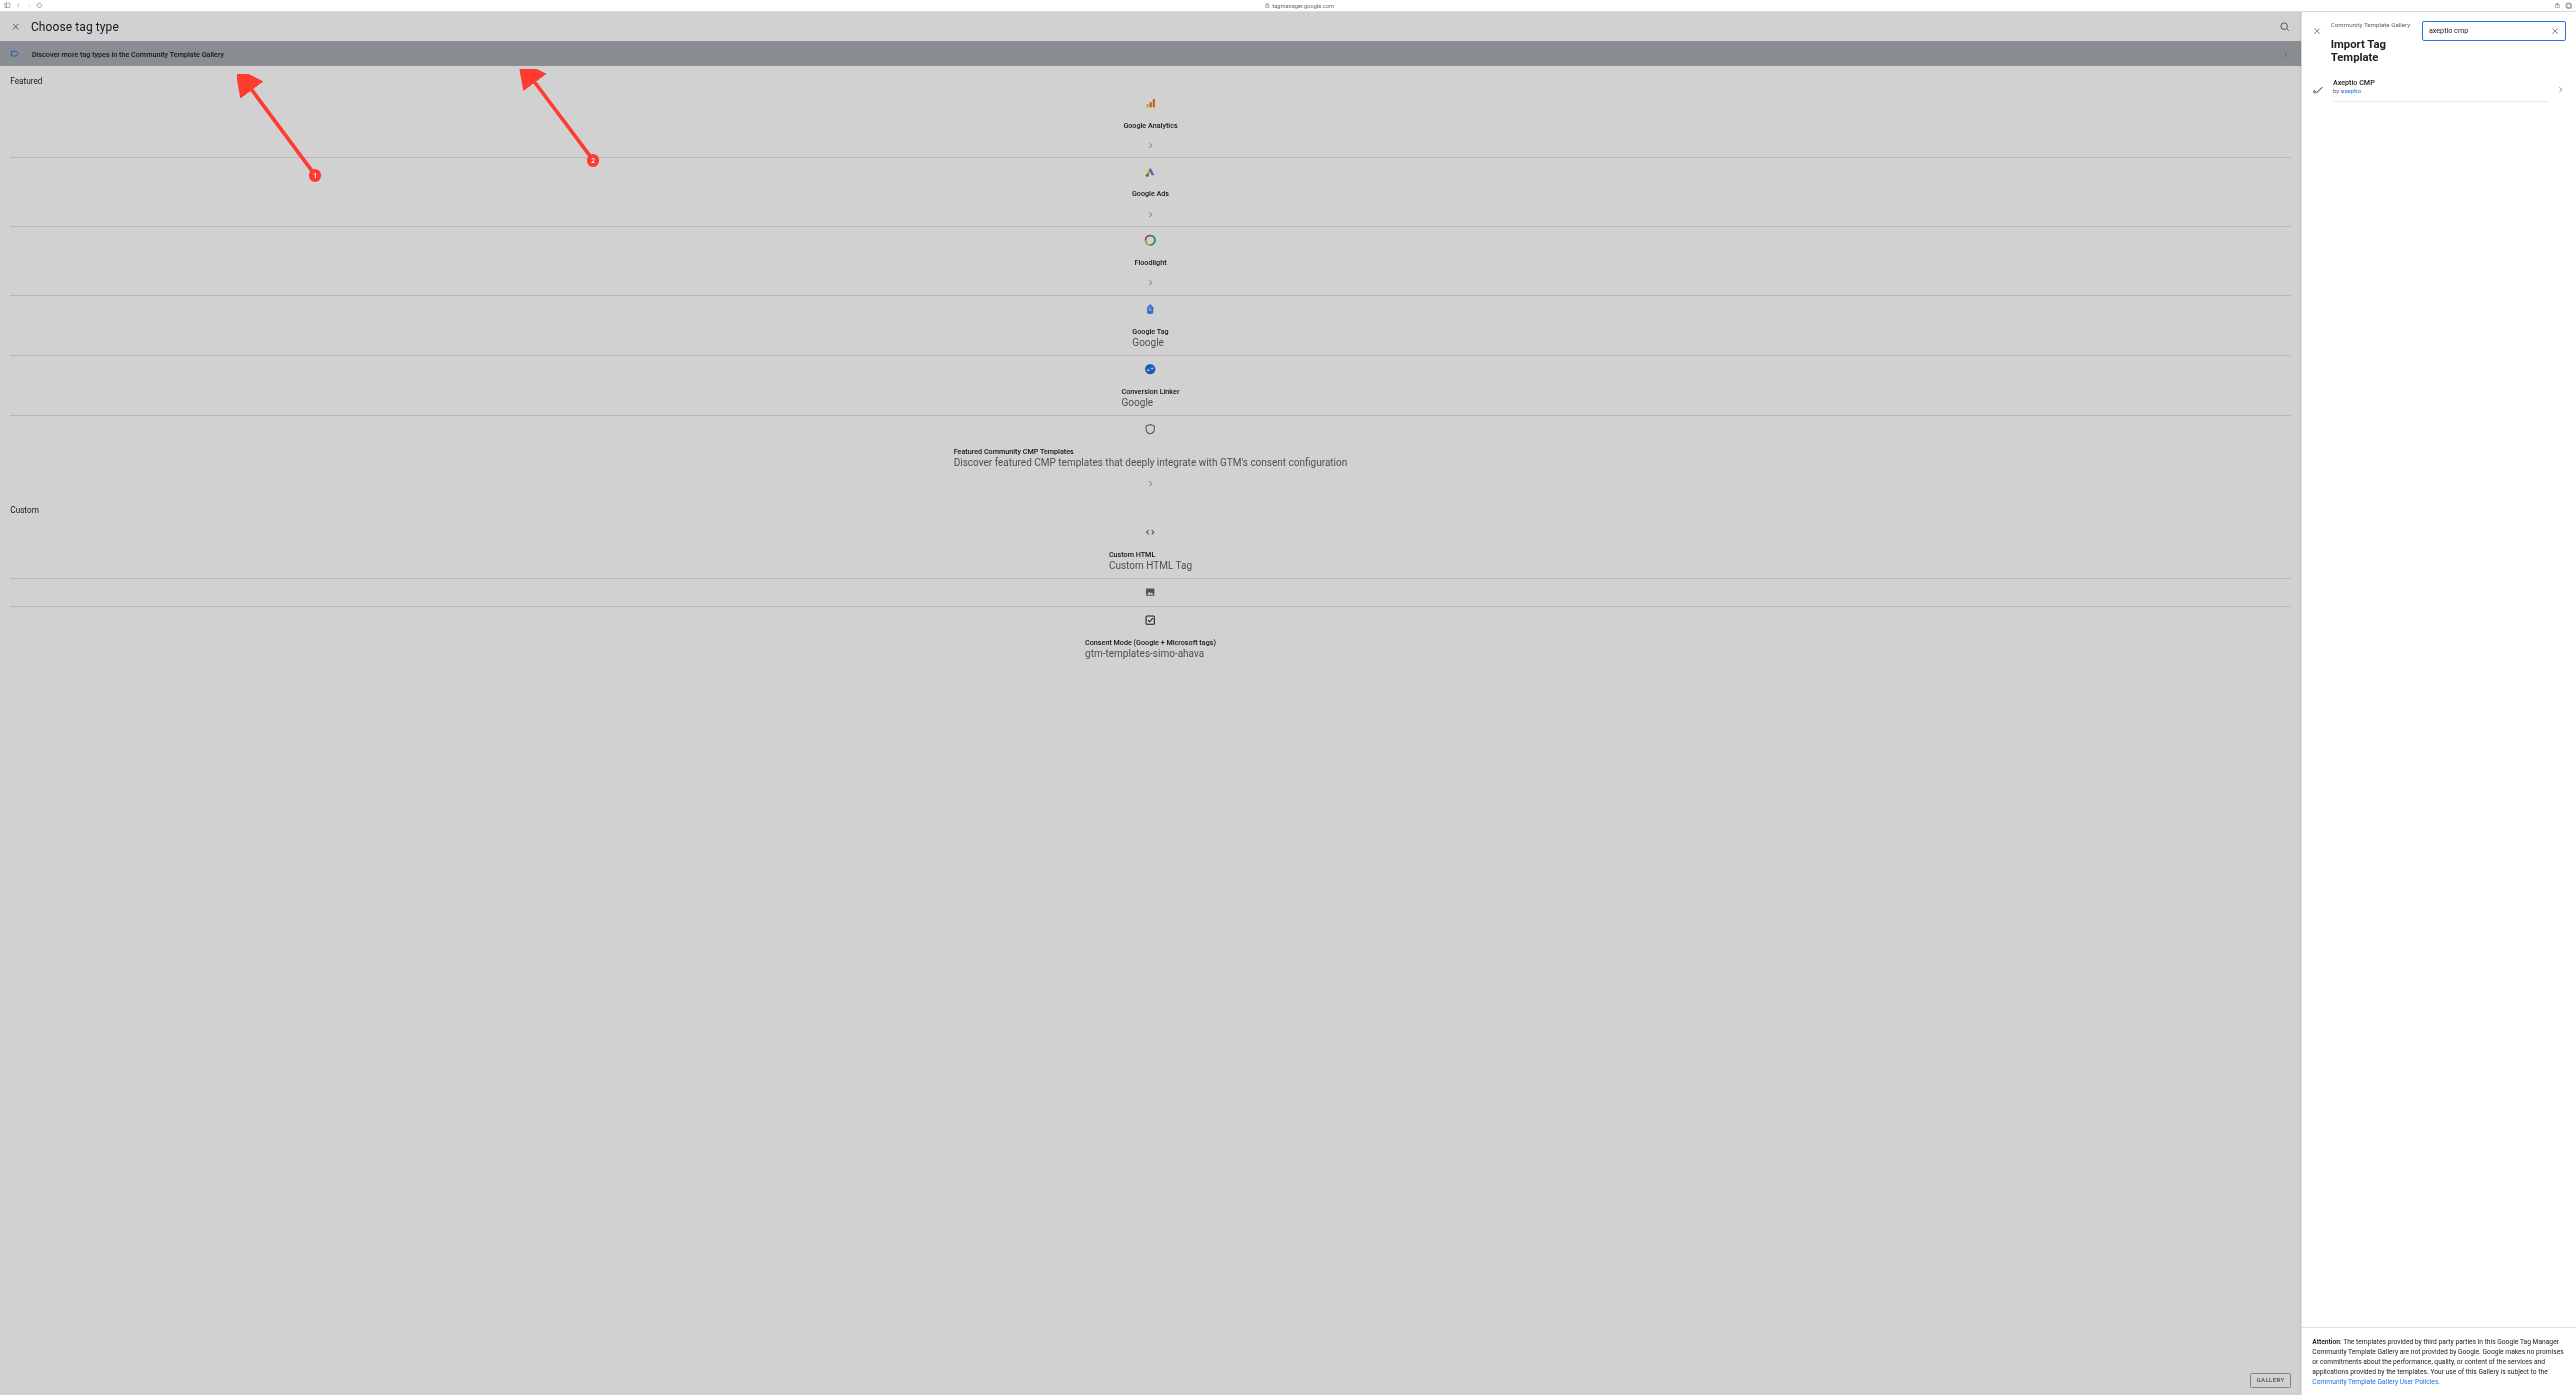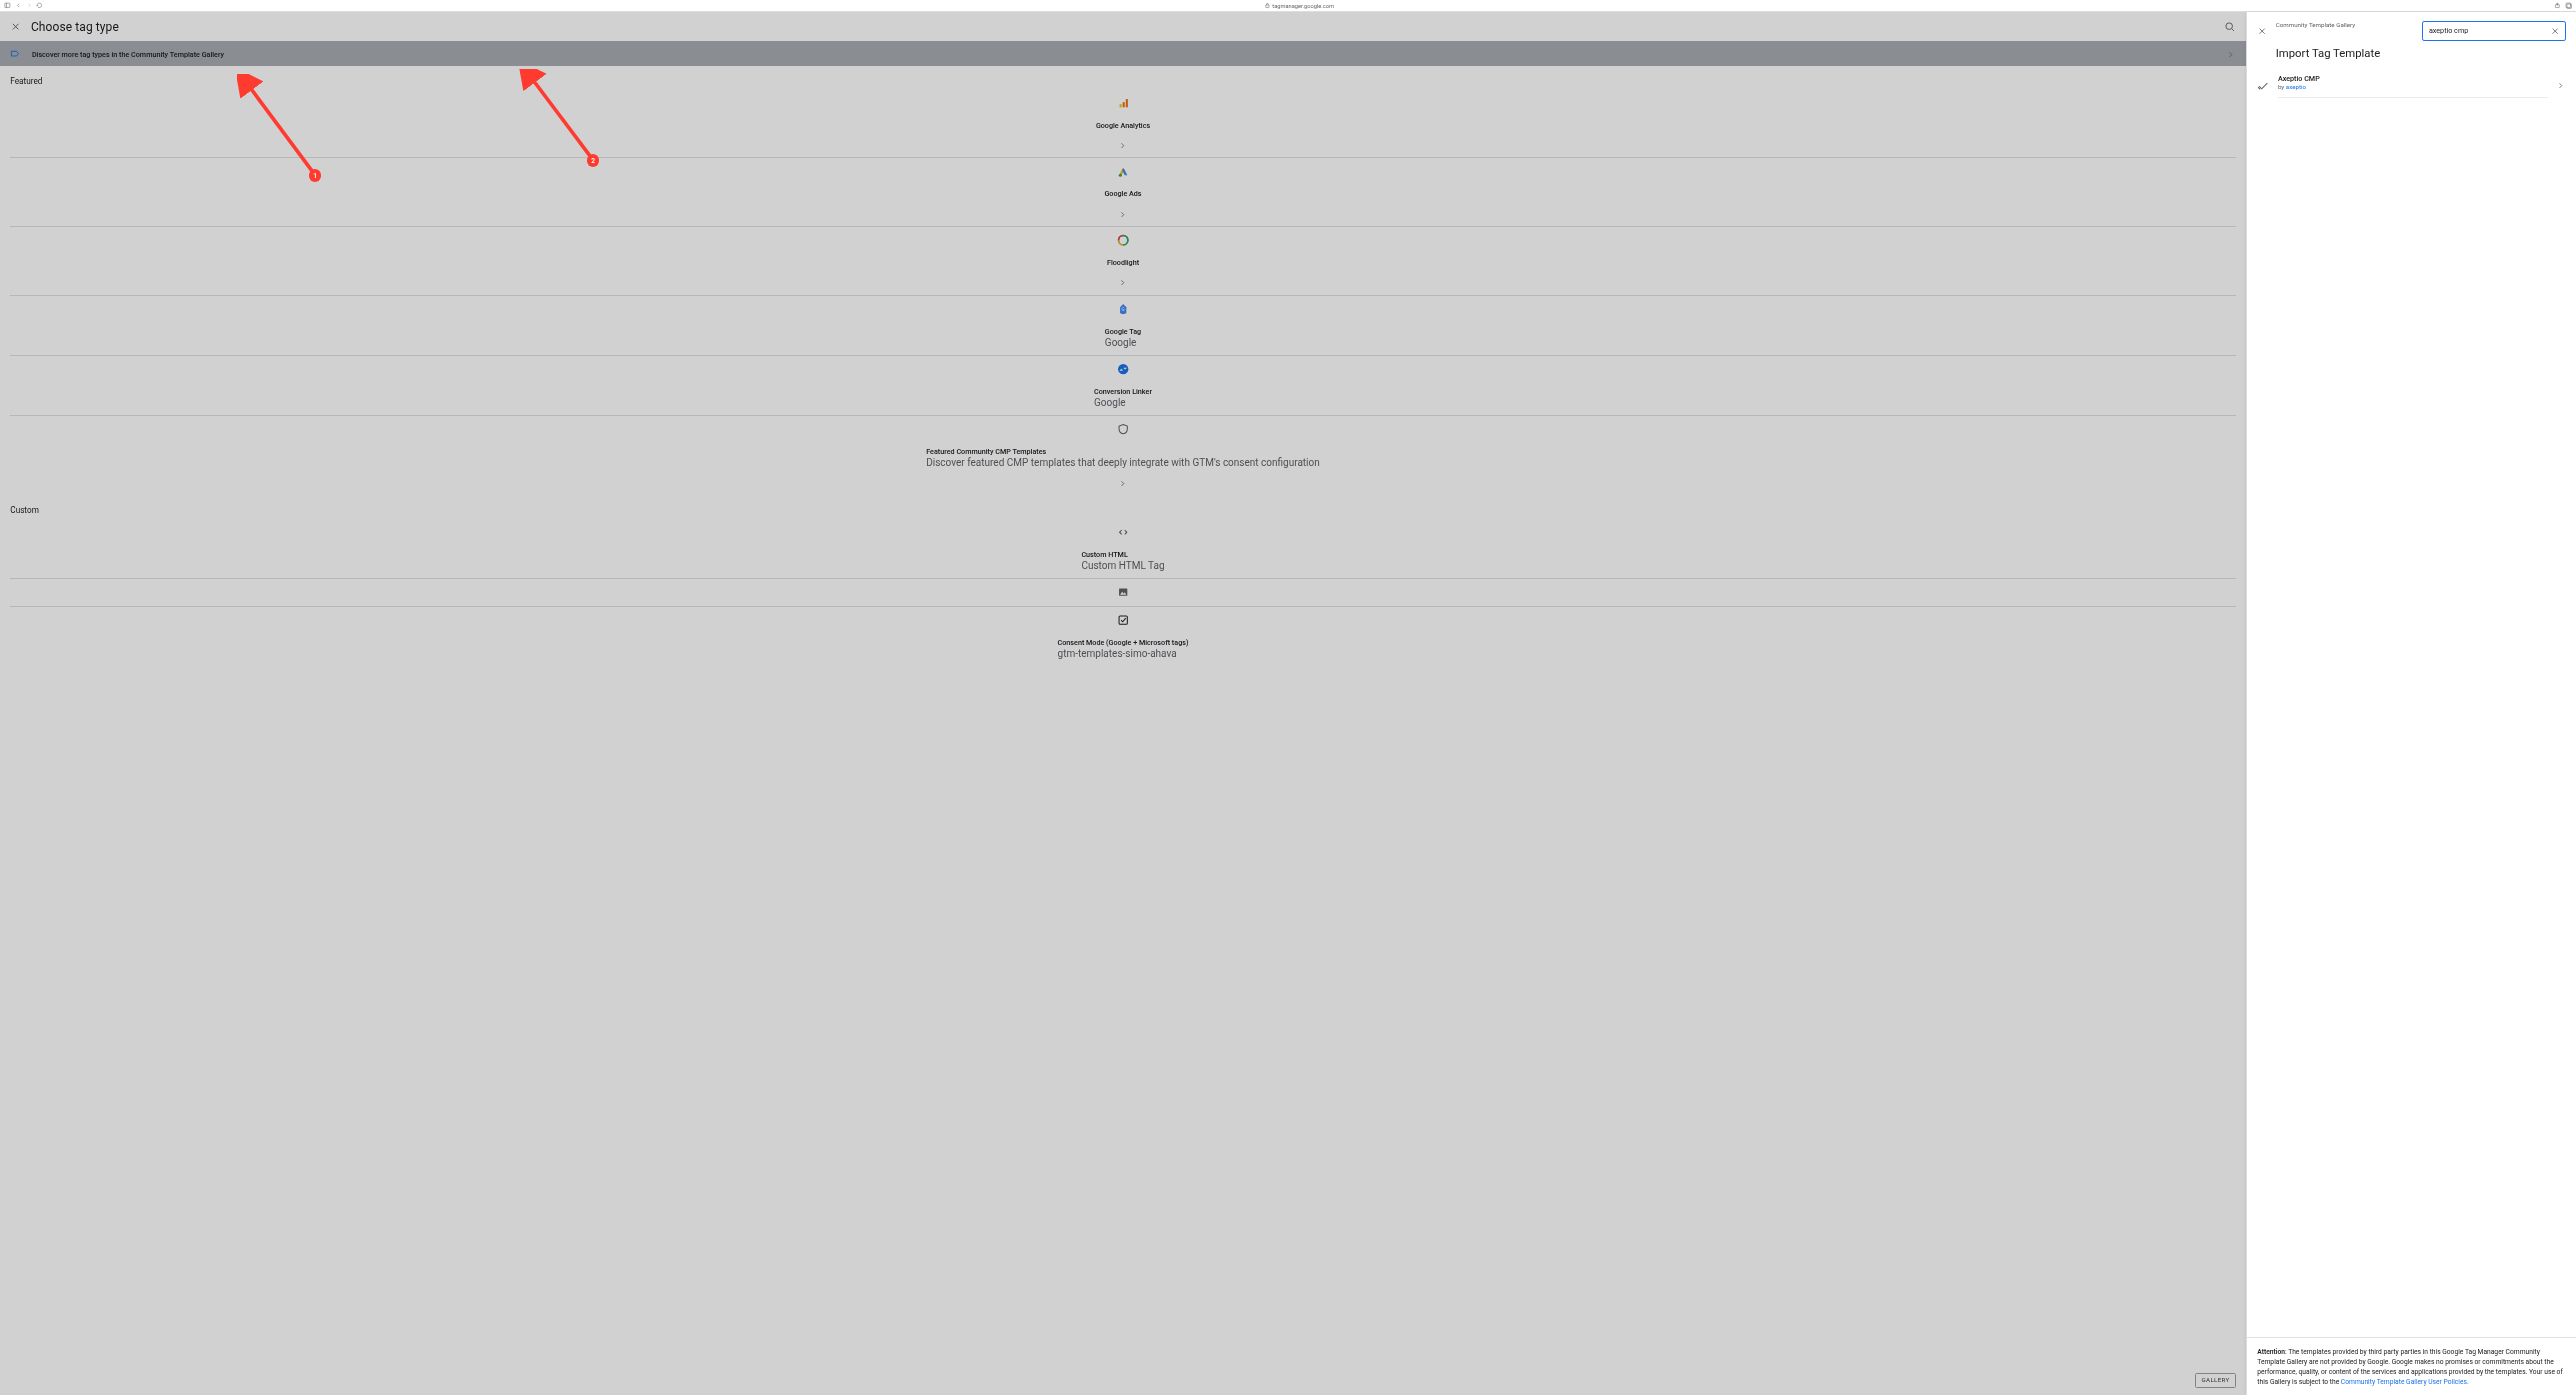--- a/index.html
+++ b/index.html
@@ -24,26 +24,26 @@
 .section-title { font-size:8.2px; color:#202124; padding:9.3px 10.3px 4.1px; font-weight:400; }
 .list { padding:0 10.3px; }
 .row { display:flex; align-items:center; gap:11.3px; padding:7.2px 0; border-bottom:0.5px solid #e0e0e0; cursor:pointer;flex-direction:column; }
 .row:last-child { border-bottom:none; }
 .row .ic { width:12.4px; height:12.4px; flex-shrink:0; display:flex; align-items:center; justify-content:center; }
 .row .body { flex:1; }
 .row .title { font-size:7.2px; font-weight:500; color:#202124; }
 .row .sub { font-size:10px; color:#5f6368; margin-top:1px; }
 .row .chev { color:#5f6368; }
 
-.right-panel { width:330px; flex-shrink:0; border-left:0.5px solid #dadce0; background:#fff; display:flex; flex-direction:column; box-shadow:-1px 0 3.1px rgba(0,0,0,.05); z-index:6; }
+.right-panel { width:275px; flex-shrink:0; border-left:0.5px solid #dadce0; background:#fff; display:flex; flex-direction:column; box-shadow:-1px 0 3.1px rgba(0,0,0,.05); z-index:6; }
 .rp-head { display:flex; align-items:flex-start; padding:8.2px 10.3px 7.2px; gap:8.2px; }
 .rp-head .close { width:10.3px; height:10.3px; color:#5f6368; margin-top:5.2px; cursor:pointer; }
 .rp-head .titles { flex:1; }
 .rp-head .crumb { font-size:6.2px; color:#5f6368; }
-.rp-head .h { font-size:11.3px; color:#202124; font-weight:400; margin-top:18px; }
+.rp-head .h { font-size:11.3px; color:#202124; font-weight:700; margin-top:9px; }
 .rp-head .search { border:1px solid #1a73e8; border-radius:2.1px; height:20.6px; min-width:144px; display:flex; align-items:center; padding:0 4.1px 0 6.2px; }
 .rp-head .search input { border:none; outline:none; flex:1; font-size:7.2px; color:#202124; }
 .rp-head .search .clr { width:10.3px; height:10.3px; color:#5f6368; cursor:pointer; }
 
 .result { display:flex; align-items:center; gap:8.2px; padding:7.2px 10.3px; cursor:pointer; }
 .result .badge { width:12.4px; color:#5f6368; }
 .result .body { flex:1; border-bottom:0.5px solid #e8eaed; padding-bottom:6.2px; }
 .result .t { font-size:7.2px; font-weight:500; color:#202124; }
 .result .by { font-size:6.2px; color:#5f6368; }
 .result .by a { color:#1a73e8; text-decoration:none; }

